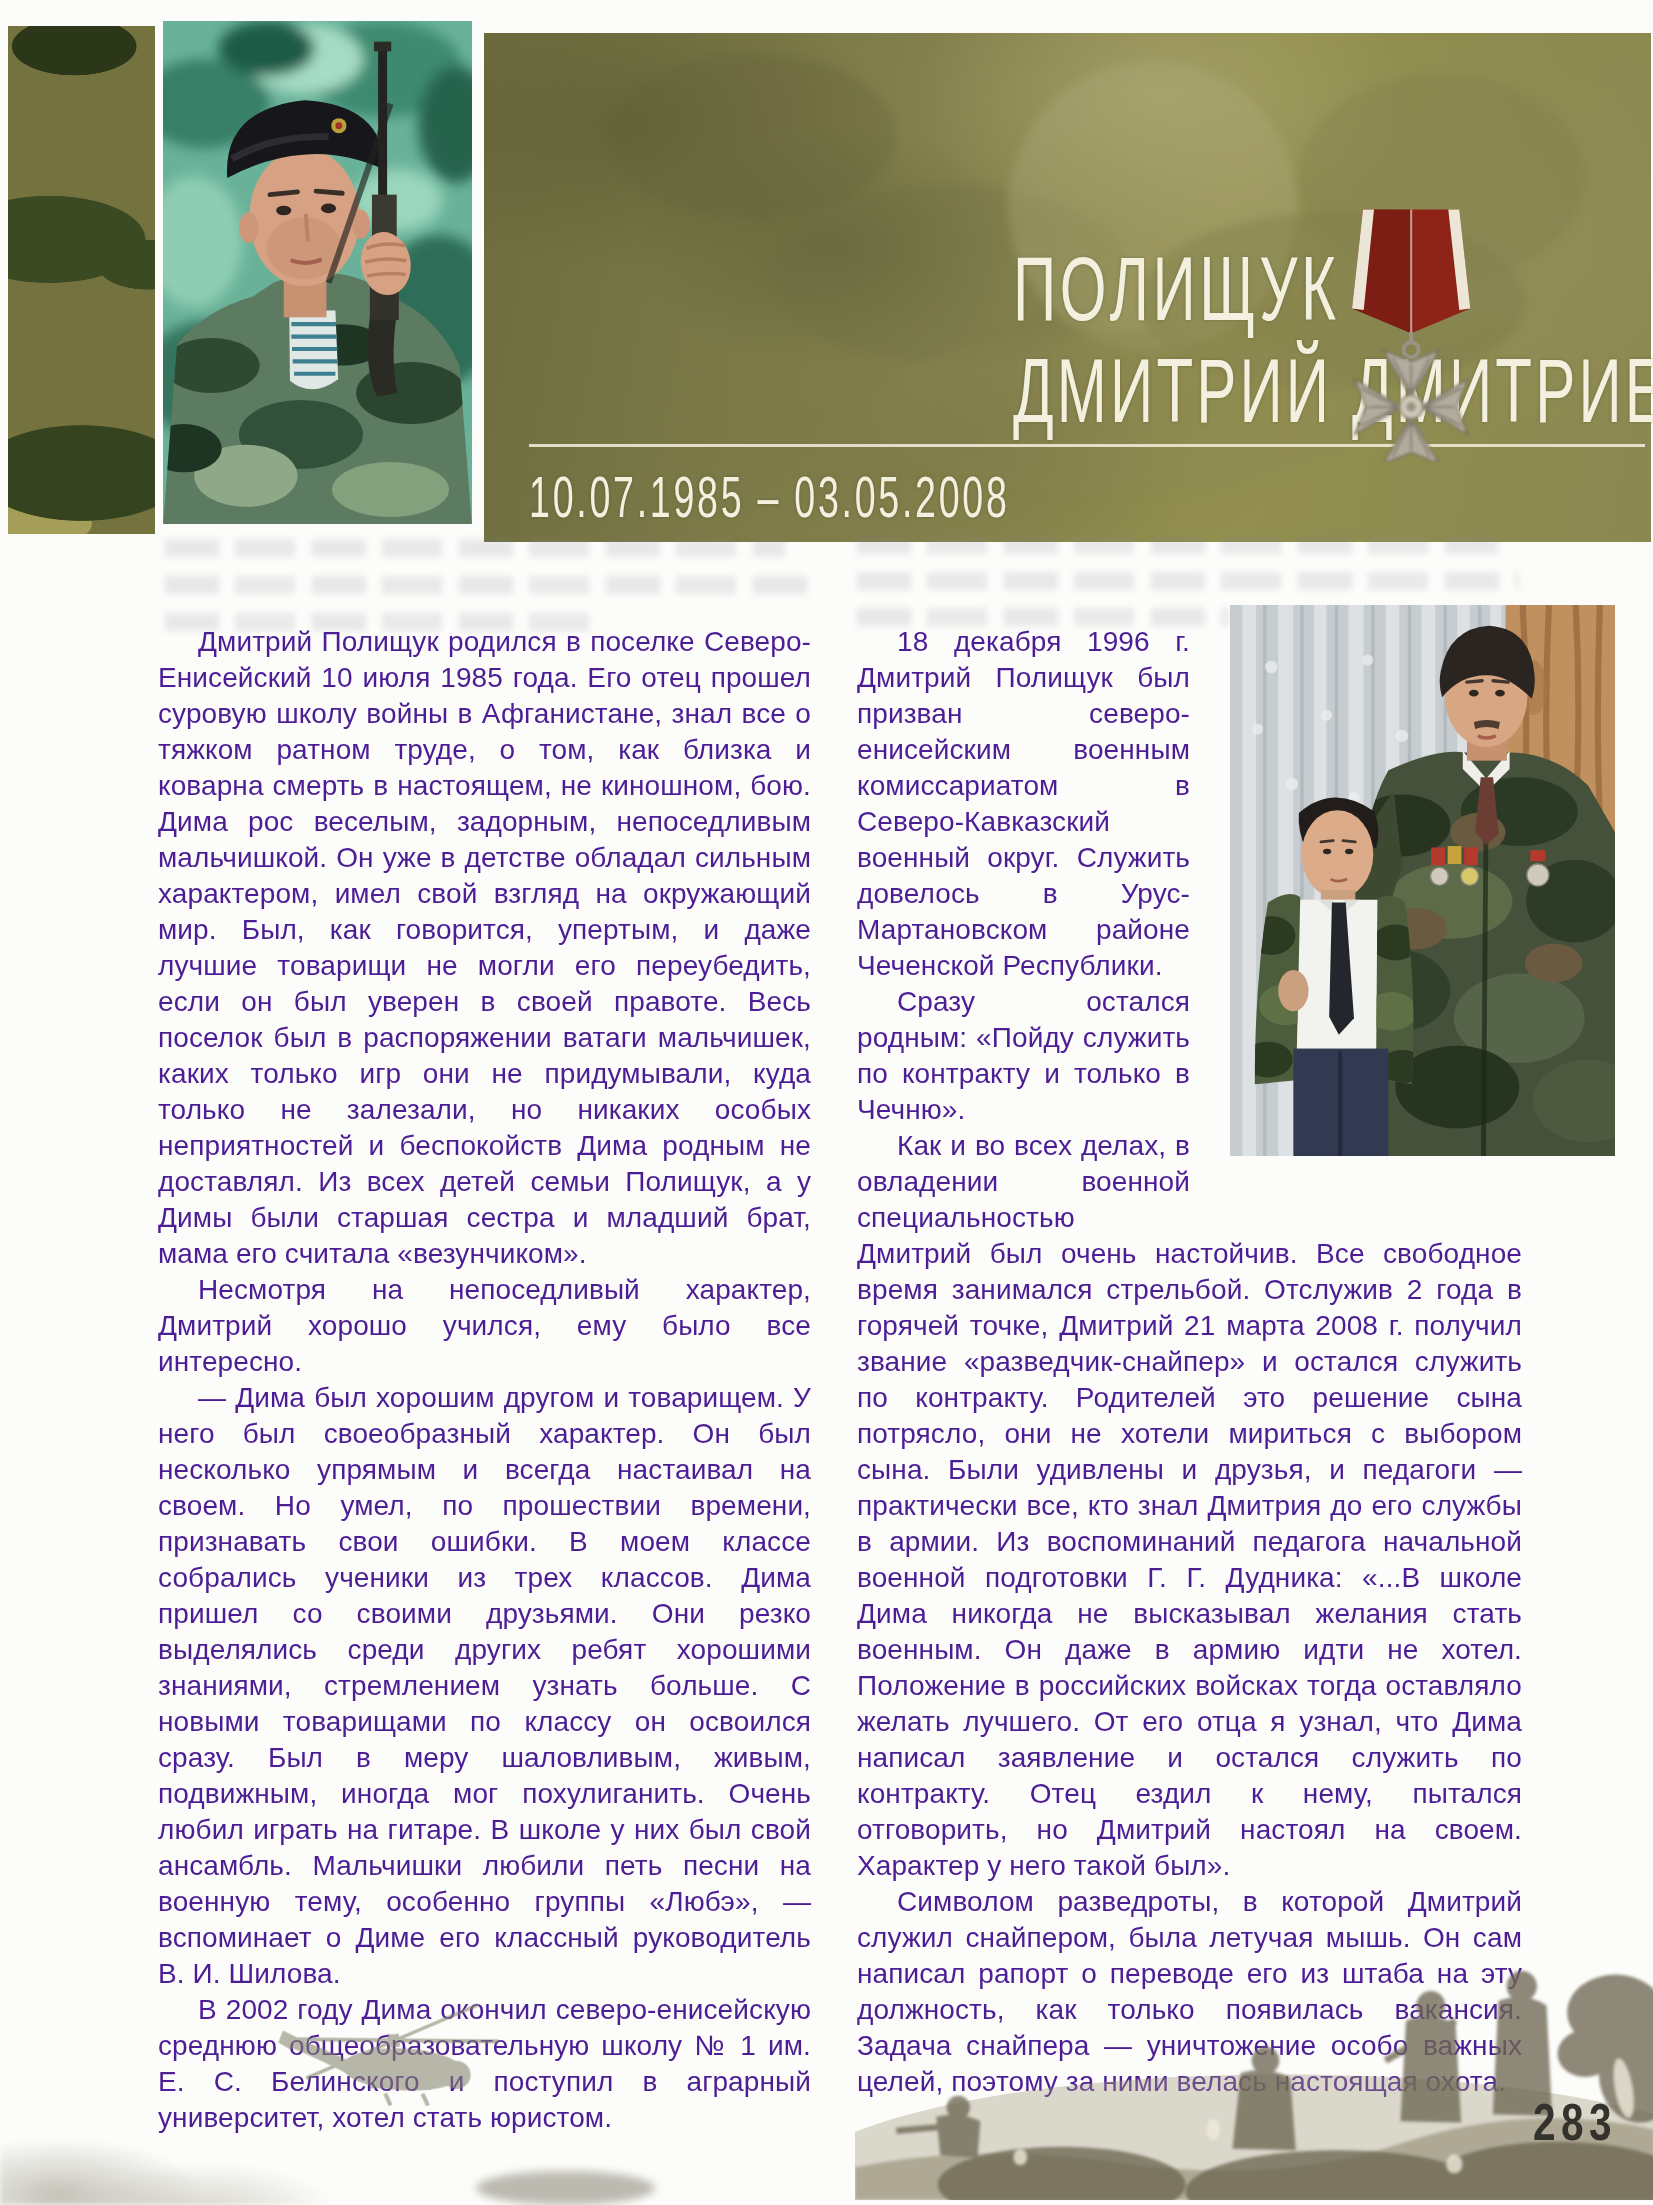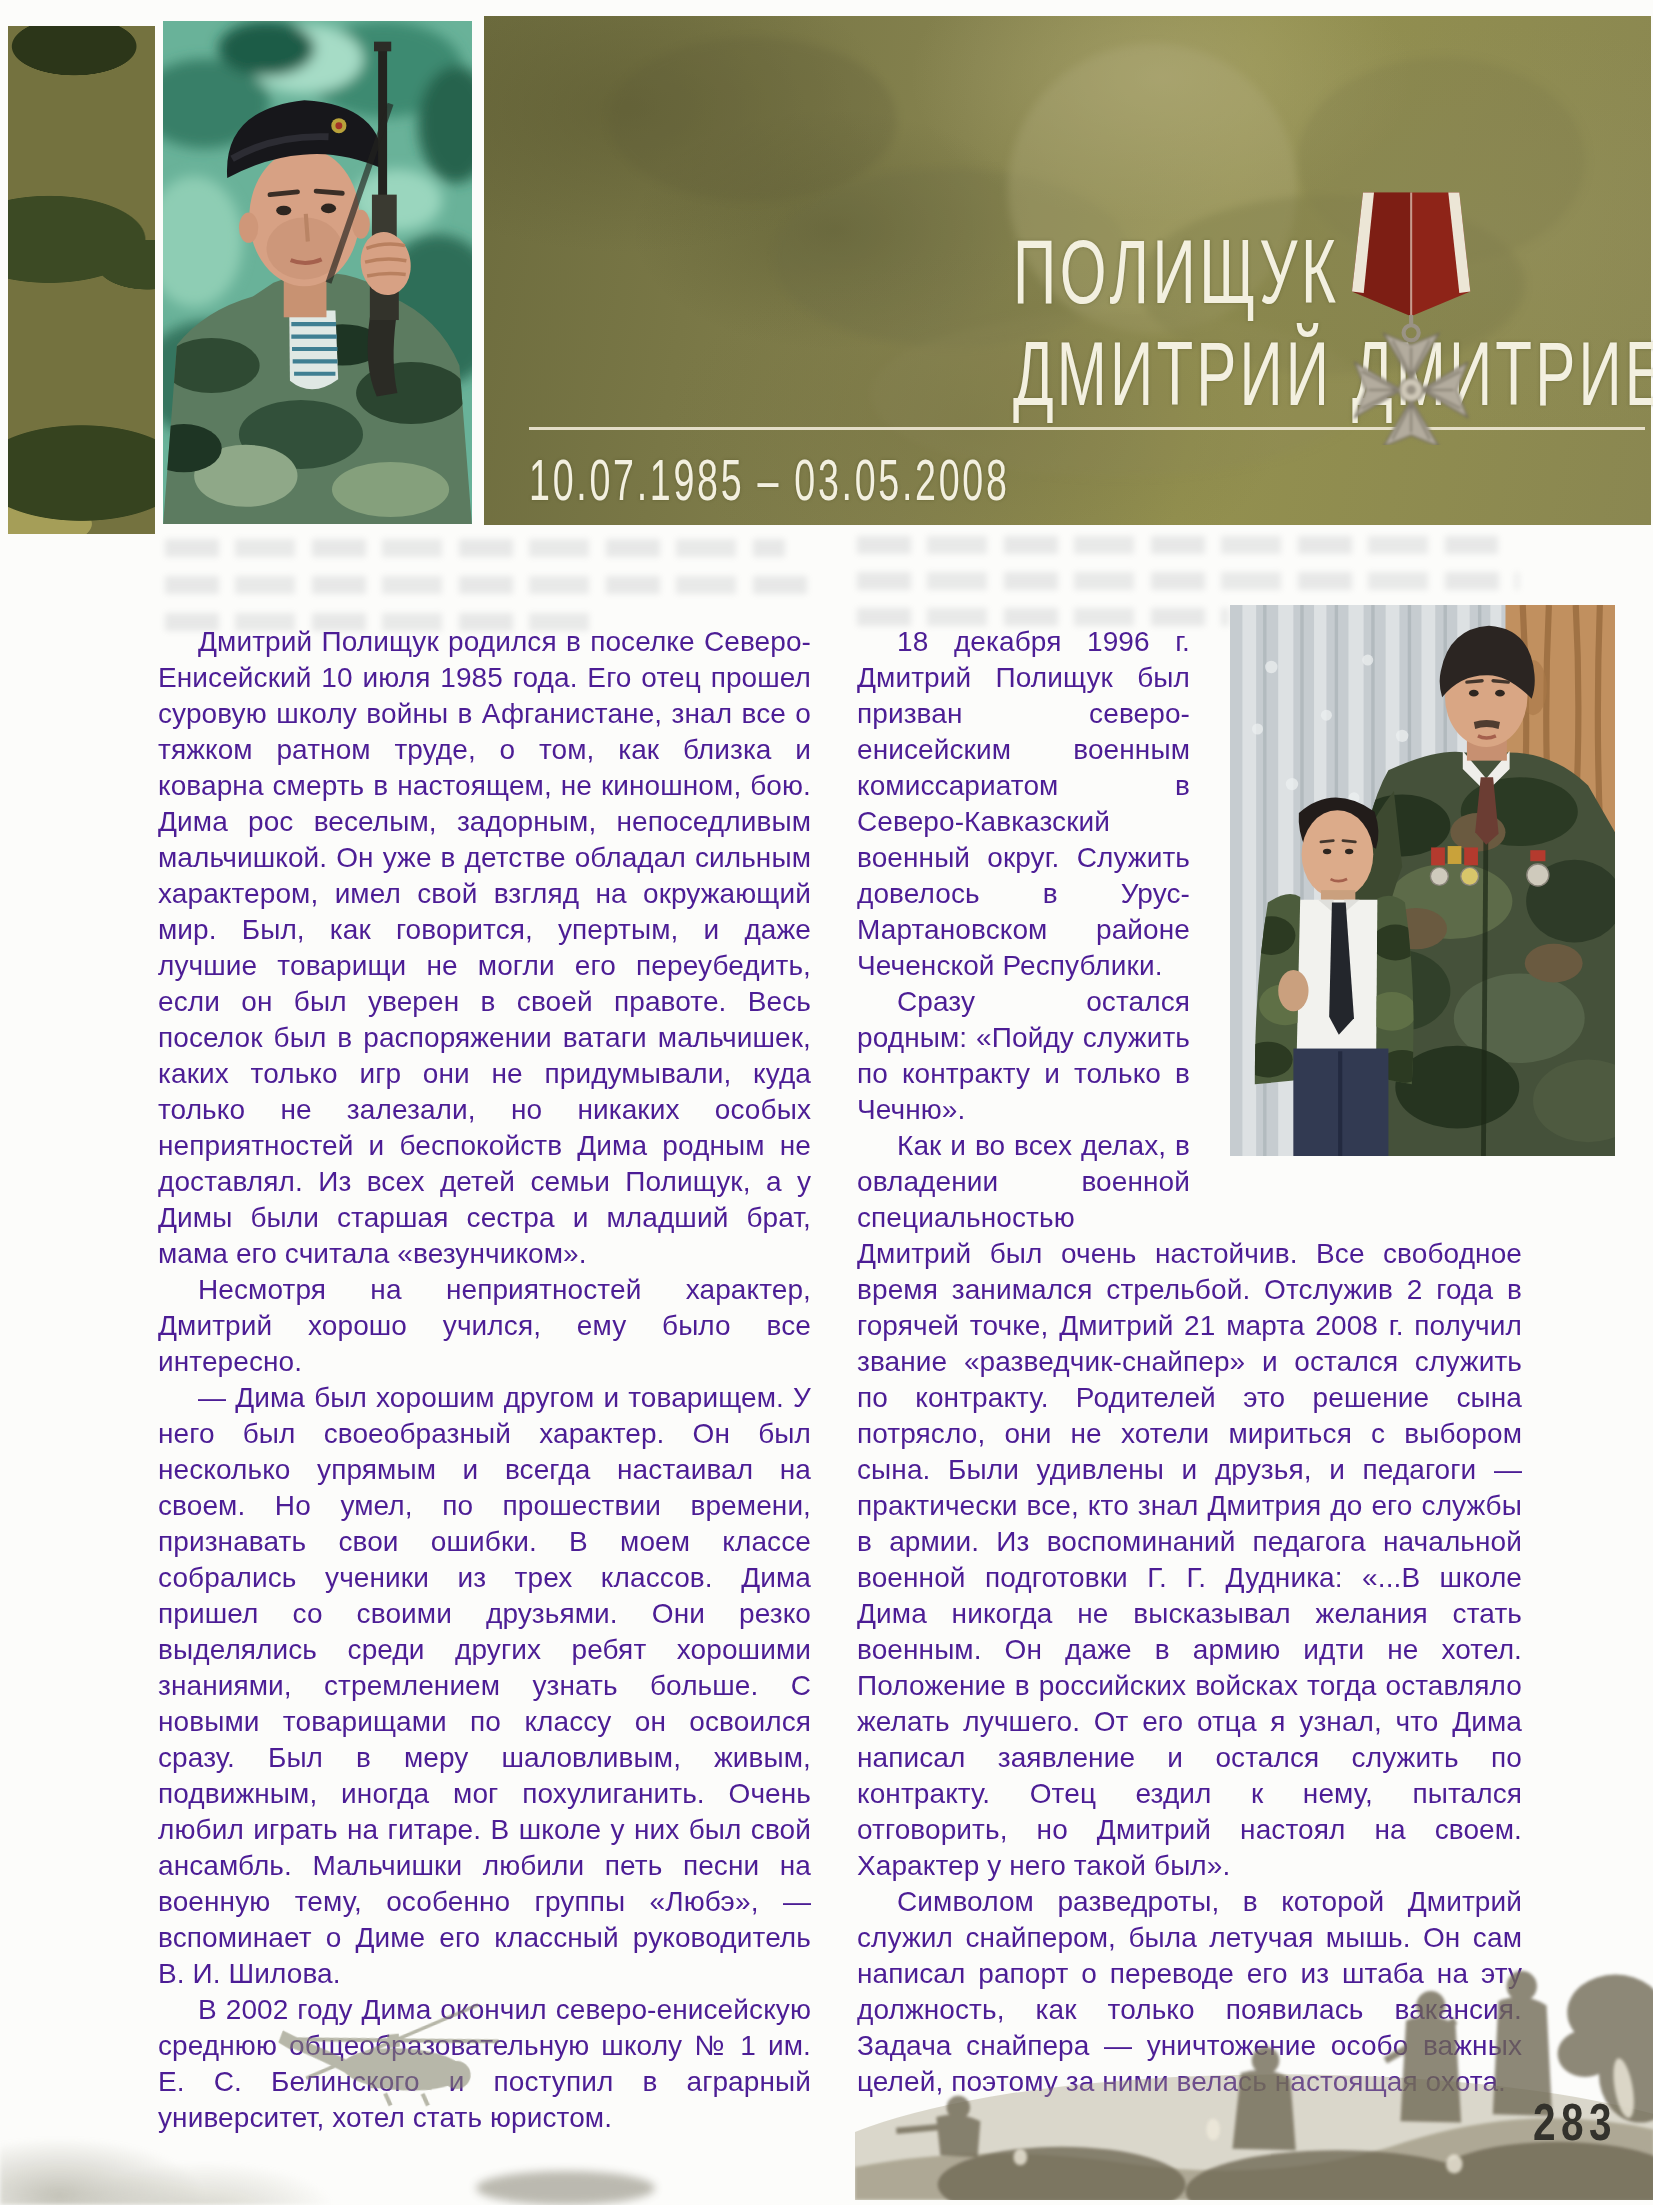--- a/index.html
+++ b/index.html
@@ -17,21 +17,21 @@
       radial-gradient(ellipse 83px 41px at 95% 47%, #3c4a24 60%, rgba(60,74,36,0) 61%),
       radial-gradient(ellipse 172px 79px at 50% 88%, #36431f 60%, rgba(54,67,31,0) 61%),
       radial-gradient(ellipse 90px 38px at 20% 98%, #a59e58 60%, rgba(165,158,88,0) 61%),
       #74723f;
   }
   .portrait{
     position:absolute; left:163px; top:20.7px; width:309px; height:503px;
     background:#69b299; overflow:hidden;
   }
   .banner{
-    position:absolute; left:484px; top:16px; width:1167px; height:509px;
+    position:absolute; left:484px; top:33px; width:1167px; height:509px;
     background:
       radial-gradient(ellipse 386px 207px at 12% 18%, rgba(88,86,47,.50), rgba(88,86,47,0) 70%),
       radial-gradient(ellipse 441px 248px at 42% 80%, rgba(116,112,64,.45), rgba(116,112,64,0) 70%),
       radial-gradient(ellipse 358px 207px at 58% 12%, rgba(178,172,120,.55), rgba(178,172,120,0) 70%),
       radial-gradient(ellipse 524px 289px at 86% 42%, rgba(148,144,94,.50), rgba(148,144,94,0) 72%),
       radial-gradient(ellipse 289px 172px at 30% 42%, rgba(62,64,31,.30), rgba(62,64,31,0) 70%),
       linear-gradient(100deg, #6d6c3e, #85824e 40%, #93904f 62%, #8a8751);
   }
   .banner-scene{position:absolute; inset:0; overflow:hidden; filter:blur(4.1px); opacity:.5;}
   .banner-scene i{position:absolute; display:block; border-radius:50%;}
@@ -233,21 +233,21 @@
     <div class="smudge" style="left:165px;top:576px;width:648px;"></div>
     <div class="smudge" style="left:165px;top:613px;width:427px;"></div>
     <div class="smudge" style="left:857px;top:536px;width:641px;"></div>
     <div class="smudge" style="left:857px;top:572px;width:662px;"></div>
     <div class="smudge" style="left:857px;top:608px;width:372px;"></div>
   </div>
 
   <main>
     <div class="col col-left">
       <p>Дмитрий Полищук родился в поселке Северо-Енисейский 10 июля 1985 года. Его отец прошел суровую школу войны в Афганистане, знал все о тяжком ратном труде, о том, как близка и коварна смерть в настоящем, не киношном, бою. Дима рос веселым, задорным, непоседливым мальчишкой. Он уже в детстве обладал сильным характером, имел свой взгляд на окружающий мир. Был, как говорится, упертым, и даже лучшие товарищи не могли его переубедить, если он был уверен в своей правоте. Весь поселок был в распоряжении ватаги мальчишек, каких только игр они не придумывали, куда только не залезали, но никаких особых неприятностей и беспокойств Дима родным не доставлял. Из всех детей семьи Полищук, а у Димы были старшая сестра и младший брат, мама его считала «везунчиком».</p>
-      <p>Несмотря на неприятностей характер, Дмитрий хорошо учился, ему было все интересно.</p>
+      <p>Несмотря на непоседливый характер, Дмитрий хорошо учился, ему было все интересно.</p>
       <p>— Дима был хорошим другом и товарищем. У него был своеобразный характер. Он был несколько упрямым и всегда настаивал на своем. Но умел, по прошествии времени, признавать свои ошибки. В моем классе собрались ученики из трех классов. Дима пришел со своими друзьями. Они резко выделялись среди других ребят хорошими знаниями, стремлением узнать больше. С новыми товарищами по классу он освоился сразу. Был в меру шаловливым, живым, подвижным, иногда мог похулиганить. Очень любил играть на гитаре. В школе у них был свой ансамбль. Мальчишки любили петь песни на военную тему, особенно группы «Любэ», — вспоминает о Диме его классный руководитель В. И. Шилова.</p>
       <p>В 2002 году Дима окончил северо-енисейскую среднюю общеобразовательную школу № 1 им. Е. С. Белинского и поступил в аграрный университет, хотел стать юристом.</p>
     </div>
 
     <div class="col col-right">
       <div class="photo-float">
         <div class="family-photo">
           <svg width="385" height="551" viewBox="0 0 559 800">
             <defs>
               <clipPath id="torso2">

